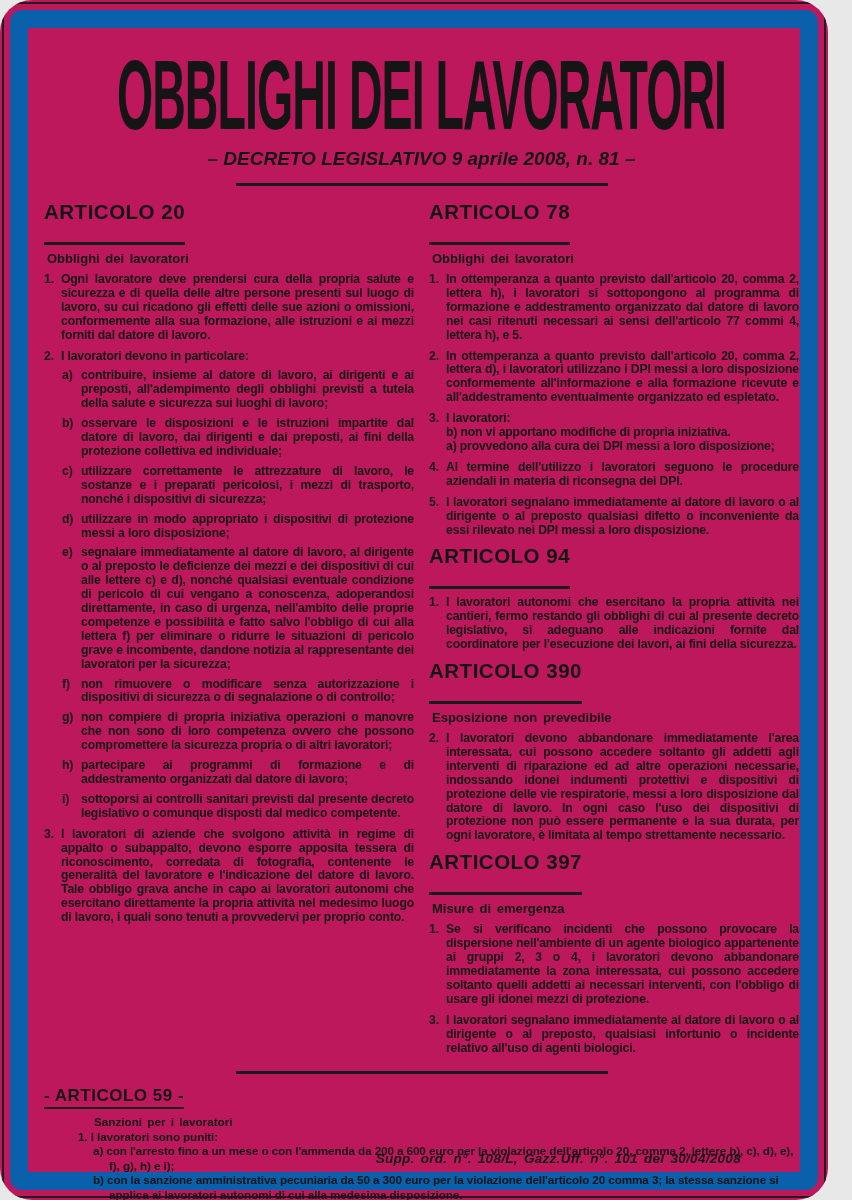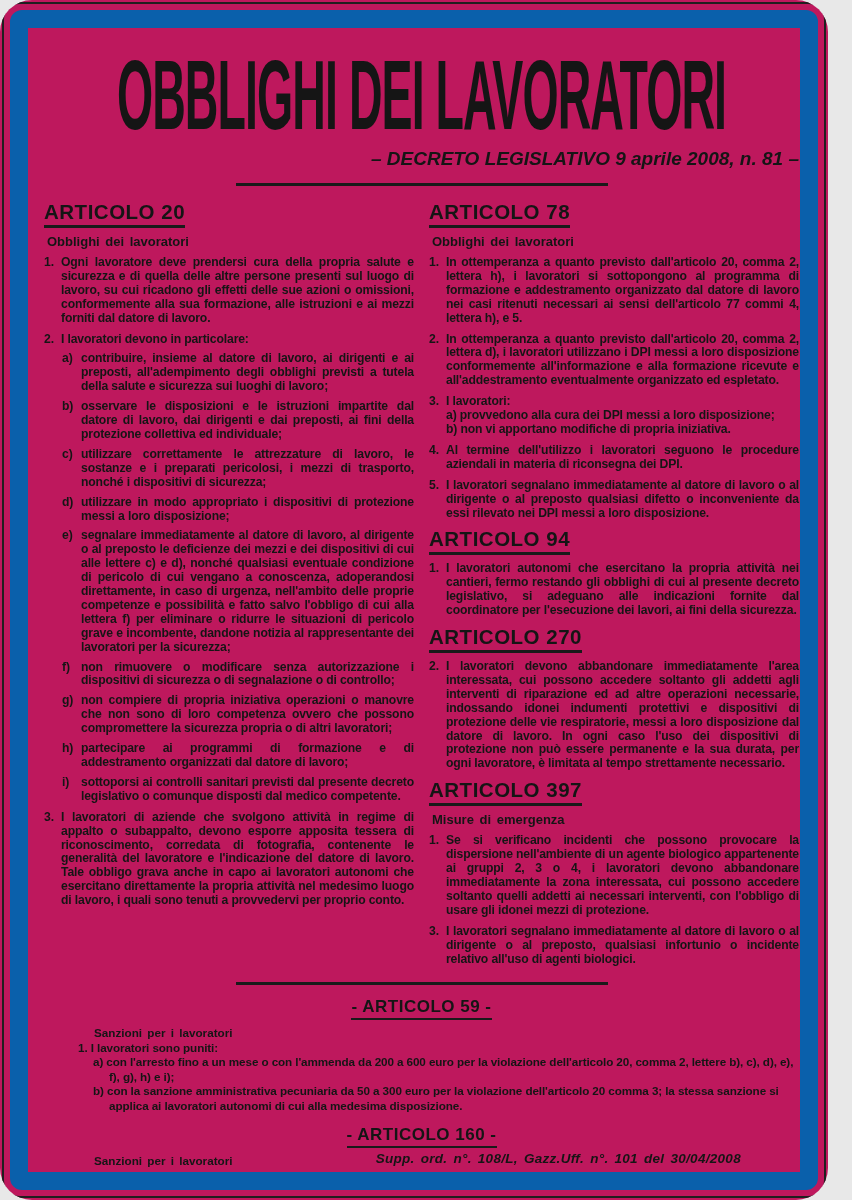--- a/index.html
+++ b/index.html
@@ -10,38 +10,38 @@
   }
   .outline{position:absolute;inset:2px;border:2px solid #1f1f1f;border-radius:18px;pointer-events:none;}
   .blueband{position:absolute;inset:10px;border:18px solid #0a60ab;border-radius:12px;pointer-events:none;}
   .content{position:absolute;left:44px;right:29px;top:30px;bottom:34px;}
 
   .title{
     margin:22px 0 0;height:84px;display:flex;align-items:center;justify-content:center;
     font-size:99px;font-weight:bold;white-space:nowrap;letter-spacing:-2px;line-height:1;
     transform:scaleX(0.47);transform-origin:50% 50%;
   }
-  .subtitle{text-align:right;font-size:19px;font-weight:bold;font-style:italic;margin-top:12px;white-space:nowrap;}
+  .subtitle{text-align:center;font-size:19px;font-weight:bold;font-style:italic;margin-top:12px;white-space:nowrap;}
   .rule{width:372px;height:3px;background:#1a1a1a;margin:13px auto 0;}
 
   .cols{display:flex;gap:15px;margin-top:12px;align-items:flex-start;}
   .col{flex:1;min-width:0;}
 
   .article + .article{margin-top:7px;}
   .art-head{margin-top:2px;}
-  .art-head-text{font-size:20.5px;font-weight:bold;letter-spacing:0.5px;border-bottom:3px solid #1a1a1a;padding-bottom:1px;display:inline-block;}
+  .art-head-text{font-size:20.5px;font-weight:bold;letter-spacing:0.5px;border-bottom:3px solid #1a1a1a;padding-bottom:18px;display:inline-block;}
   .art-sub{font-size:13px;font-weight:bold;margin:6px 0 0 3px;word-spacing:2px;}
   .item{font-size:12.2px;font-weight:bold;line-height:1.14;text-align:justify;position:relative;padding-left:17px;margin-top:7px;letter-spacing:-0.15px;}
   .item>.marker{position:absolute;left:0;top:0;}
   .line{text-align:left;}
   .sub{position:relative;padding-left:20px;margin-top:6px;text-align:justify;}
   .sub>.marker{position:absolute;left:1px;top:0;}
 
   .bottom-rule{width:372px;height:3px;background:#1a1a1a;margin:16px auto 0;}
-  .bsec .bhead{text-align:center;margin-top:12px;}
+  .bsec .bhead{text-align:left;margin-top:12px;}
   .bhead-text{font-size:17px;font-weight:bold;letter-spacing:0.5px;border-bottom:2.5px solid #1a1a1a;padding-bottom:1px;display:inline-block;}
   .bbody{margin:6px 4px 0 34px;font-size:11.7px;font-weight:bold;line-height:1.24;}
   .bsub{word-spacing:2px;margin-left:16px;}
   .bl{letter-spacing:-0.1px;}
   .bl.num{padding-left:14px;text-indent:-14px;}
   .bl.let{margin-left:15px;padding-left:16px;text-indent:-16px;}
 
   .footer{position:absolute;right:58px;bottom:0;font-size:13.5px;font-weight:bold;font-style:italic;letter-spacing:0.3px;word-spacing:2px;}
 </style>
 </head>
@@ -63,30 +63,31 @@
             <div class="item"><span class="marker">2.</span><span class="txt">I lavoratori devono in particolare:</span><div class="sub"><span class="marker">a)</span><span class="txt">contribuire, insieme al datore di lavoro, ai dirigenti e ai preposti, all'adempimento degli obblighi previsti a tutela della salute e sicurezza sui luoghi di lavoro;</span></div><div class="sub"><span class="marker">b)</span><span class="txt">osservare le disposizioni e le istruzioni impartite dal datore di lavoro, dai dirigenti e dai preposti, ai fini della protezione collettiva ed individuale;</span></div><div class="sub"><span class="marker">c)</span><span class="txt">utilizzare correttamente le attrezzature di lavoro, le sostanze e i preparati pericolosi, i mezzi di trasporto, nonché i dispositivi di sicurezza;</span></div><div class="sub"><span class="marker">d)</span><span class="txt">utilizzare in modo appropriato i dispositivi di protezione messi a loro disposizione;</span></div><div class="sub"><span class="marker">e)</span><span class="txt">segnalare immediatamente al datore di lavoro, al dirigente o al preposto le deficienze dei mezzi e dei dispositivi di cui alle lettere c) e d), nonché qualsiasi eventuale condizione di pericolo di cui vengano a conoscenza, adoperandosi direttamente, in caso di urgenza, nell'ambito delle proprie competenze e possibilità e fatto salvo l'obbligo di cui alla lettera f) per eliminare o ridurre le situazioni di pericolo grave e incombente, dandone notizia al rappresentante dei lavoratori per la sicurezza;</span></div><div class="sub"><span class="marker">f)</span><span class="txt">non rimuovere o modificare senza autorizzazione i dispositivi di sicurezza o di segnalazione o di controllo;</span></div><div class="sub"><span class="marker">g)</span><span class="txt">non compiere di propria iniziativa operazioni o manovre che non sono di loro competenza ovvero che possono compromettere la sicurezza propria o di altri lavoratori;</span></div><div class="sub"><span class="marker">h)</span><span class="txt">partecipare ai programmi di formazione e di addestramento organizzati dal datore di lavoro;</span></div><div class="sub"><span class="marker">i)</span><span class="txt">sottoporsi ai controlli sanitari previsti dal presente decreto legislativo o comunque disposti dal medico competente.</span></div></div>
             <div class="item"><span class="marker">3.</span><span class="txt">I lavoratori di aziende che svolgono attività in regime di appalto o subappalto, devono esporre apposita tessera di riconoscimento, corredata di fotografia, contenente le generalità del lavoratore e l'indicazione del datore di lavoro. Tale obbligo grava anche in capo ai lavoratori autonomi che esercitano direttamente la propria attività nel medesimo luogo di lavoro, i quali sono tenuti a provvedervi per proprio conto.</span></div>
           </section>
         </div>
       <div class="col" id="col-right">
           <section class="article">
             <div class="art-head"><span class="art-head-text">ARTICOLO 78</span></div>
             <div class="art-sub">Obblighi dei lavoratori</div>
             <div class="item"><span class="marker">1.</span><span class="txt">In ottemperanza a quanto previsto dall'articolo 20, comma 2, lettera h), i lavoratori si sottopongono al programma di formazione e addestramento organizzato dal datore di lavoro nei casi ritenuti necessari ai sensi dell'articolo 77 commi 4, lettera h), e 5.</span></div>
             <div class="item"><span class="marker">2.</span><span class="txt">In ottemperanza a quanto previsto dall'articolo 20, comma 2, lettera d), i lavoratori utilizzano i DPI messi a loro disposizione conformemente all'informazione e alla formazione ricevute e all'addestramento eventualmente organizzato ed espletato.</span></div>
-            <div class="item"><span class="marker">3.</span><span class="txt">I lavoratori:</span><div class="line">a) provvedono alla cura dei DPI messi a loro disposizione;</div><div class="line">b) non vi apportano modifiche di propria iniziativa.</div></div>
+            <div class="item"><span class="marker">3.</span><span class="txt">I lavoratori:</span><div class="line">b) non vi apportano modifiche di propria iniziativa.</div><div class="line">a) provvedono alla cura dei DPI messi a loro disposizione;</div></div>
             <div class="item"><span class="marker">4.</span><span class="txt">Al termine dell'utilizzo i lavoratori seguono le procedure aziendali in materia di riconsegna dei DPI.</span></div>
             <div class="item"><span class="marker">5.</span><span class="txt">I lavoratori segnalano immediatamente al datore di lavoro o al dirigente o al preposto qualsiasi difetto o inconveniente da essi rilevato nei DPI messi a loro disposizione.</span></div>
           </section>
           <section class="article">
             <div class="art-head"><span class="art-head-text">ARTICOLO 94</span></div>
             <div class="item"><span class="marker">1.</span><span class="txt">I lavoratori autonomi che esercitano la propria attività nei cantieri, fermo restando gli obblighi di cui al presente decreto legislativo, si adeguano alle indicazioni fornite dal coordinatore per l'esecuzione dei lavori, ai fini della sicurezza.</span></div>
           </section>
           <section class="article">
-            <div class="art-head"><span class="art-head-text">ARTICOLO 270</span></div>
+            <div class="art-head"><span class="art-head-text">ARTICOLO 390</span></div>
+            <div class="art-sub">Esposizione non prevedibile</div>
             <div class="item"><span class="marker">2.</span><span class="txt">I lavoratori devono abbandonare immediatamente l'area interessata, cui possono accedere soltanto gli addetti agli interventi di riparazione ed ad altre operazioni necessarie, indossando idonei indumenti protettivi e dispositivi di protezione delle vie respiratorie, messi a loro disposizione dal datore di lavoro. In ogni caso l'uso dei dispositivi di protezione non può essere permanente e la sua durata, per ogni lavoratore, è limitata al tempo strettamente necessario.</span></div>
           </section>
           <section class="article">
             <div class="art-head"><span class="art-head-text">ARTICOLO 397</span></div>
             <div class="art-sub">Misure di emergenza</div>
             <div class="item"><span class="marker">1.</span><span class="txt">Se si verificano incidenti che possono provocare la dispersione nell'ambiente di un agente biologico appartenente ai gruppi 2, 3 o 4, i lavoratori devono abbandonare immediatamente la zona interessata, cui possono accedere soltanto quelli addetti ai necessari interventi, con l'obbligo di usare gli idonei mezzi di protezione.</span></div>
             <div class="item"><span class="marker">3.</span><span class="txt">I lavoratori segnalano immediatamente al datore di lavoro o al dirigente o al preposto, qualsiasi infortunio o incidente relativo all'uso di agenti biologici.</span></div>
           </section>
         </div>
     </div>

